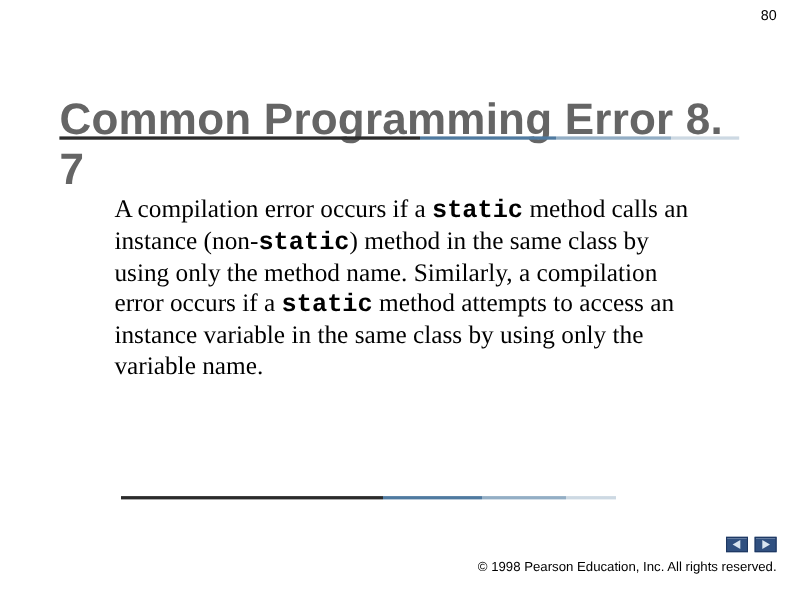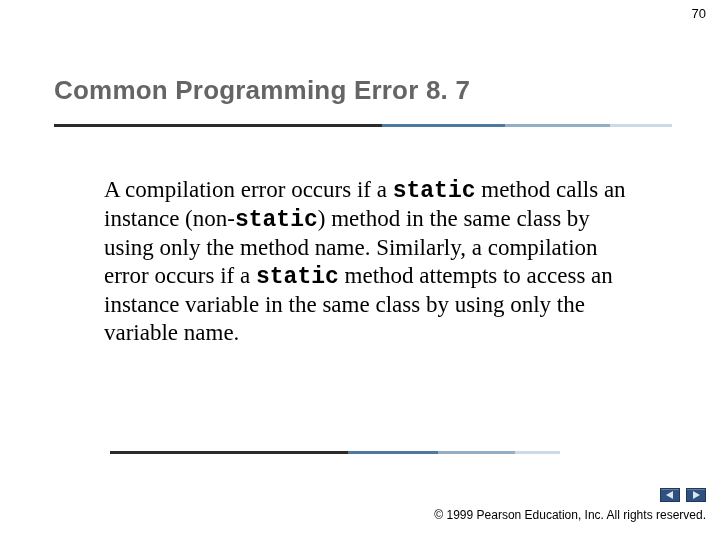--- a/index.html
+++ b/index.html
@@ -23,25 +23,25 @@
     .page-number {
       position: absolute;
       top: 6px;
       right: 14px;
       font-family: Arial, Helvetica, sans-serif;
       font-size: 13px;
       color: #000;
     }
     .title {
       position: absolute;
-      top: 75px;
+      top: 87px;
       left: 54px;
       right: 48px;
       font-family: Arial, Helvetica, sans-serif;
-      font-size: 26px;
+      font-size: 40px;
       font-weight: bold;
       color: #656565;
       letter-spacing: 0.2px;
       padding-bottom: 16px;
     }
     .title-underline {
       position: absolute;
       top: 124px;
       left: 54px;
       right: 48px;
@@ -105,21 +105,21 @@
     }
     .nav-btn svg {
       display: block;
     }
   </style>
 </head>
 <body>
 
 <div class="slide">
 
-  <div class="page-number">70</div>
+  <div class="page-number">80</div>
 
   <div class="title">Common Programming Error 8. 7</div>
   <div class="title-underline"></div>
 
   <div class="body-text">
     <span>A compilation error occurs if a </span><span class="mono">static</span><span> method calls an instance (non-</span><span class="mono">static</span><span>) method in the same class by using only the method name. Similarly, a compilation error occurs if a </span><span class="mono">static</span><span> method attempts to access an instance variable in the same class by using only the variable name.</span>
   </div>
 
   <div class="footer-line"></div>
 
@@ -129,15 +129,15 @@
         <polygon points="8,1 8,9 1,5" fill="#d8e4f0"></polygon>
       </svg>
     </div>
     <div class="nav-btn">
       <svg width="10" height="10" viewBox="0 0 10 10">
         <polygon points="2,1 2,9 9,5" fill="#d8e4f0"></polygon>
       </svg>
     </div>
   </div>
 
-  <div class="copyright">© 1999 Pearson Education, Inc.  All rights reserved.</div>
+  <div class="copyright">© 1998 Pearson Education, Inc.  All rights reserved.</div>
 
 </div>
 
 </body></html>

